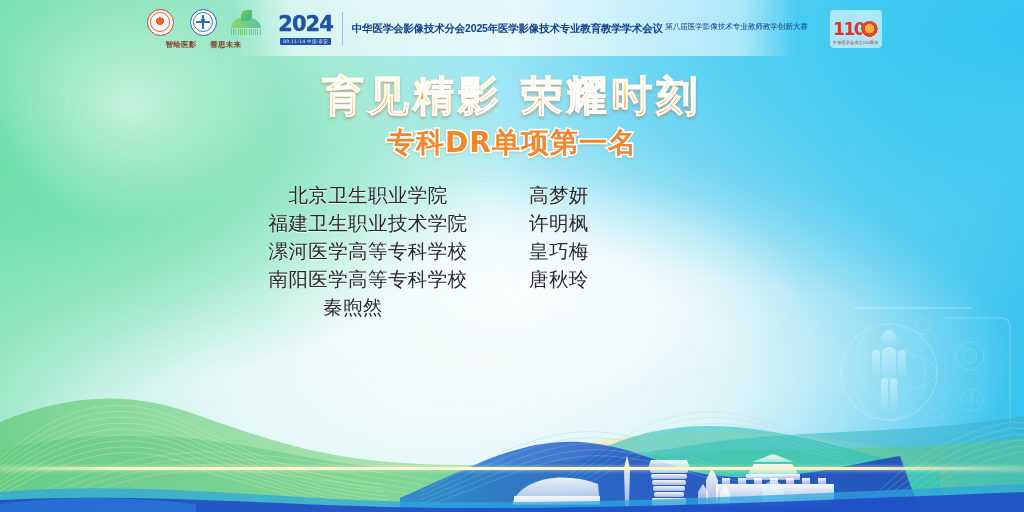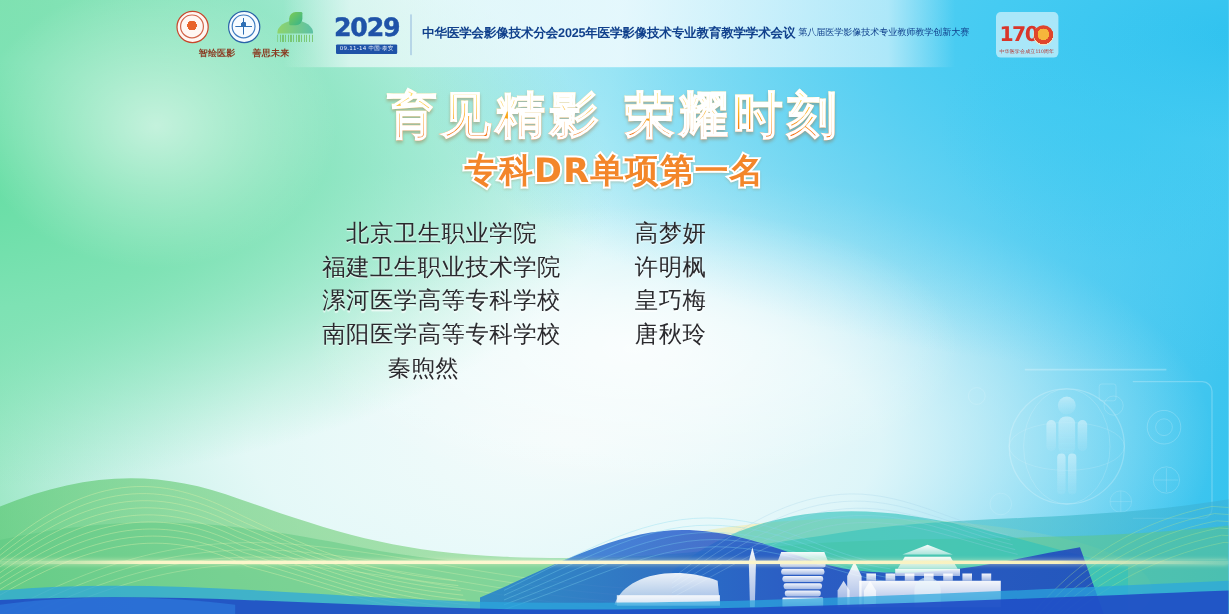--- a/index.html
+++ b/index.html
@@ -376,33 +376,33 @@
           </div>
         </div>
         <div class="cal-pair">
           <span class="cal-line">智绘医影</span>
           <span class="cal-line">善思未来</span>
         </div>
       </div>
     </div>
 
     <div class="y2025">
-      <span class="num">2029</span>
+      <span class="num">2024</span>
       <span class="bar">09.11-14 中国·泰安</span>
     </div>
 
     <div class="divider-v"></div>
 
     <div class="conf-text">
       <span class="conf-t1">中华医学会影像技术分会2025年医学影像技术专业教育教学学术会议</span>
       <span class="conf-t3">第八届医学影像技术专业教师教学创新大赛</span>
     </div>
 
     <div class="anniv">
-      <span class="a110">170</span>
+      <span class="a110">110</span>
       <span class="aring"></span>
       <span class="acap">中华医学会成立110周年</span>
     </div>
   </div>
 
   <div class="title-block">
     <div class="main-title">育见精影  荣耀时刻</div>
     <div class="sub-title">专科DR单项第一名</div>
   </div>
 

